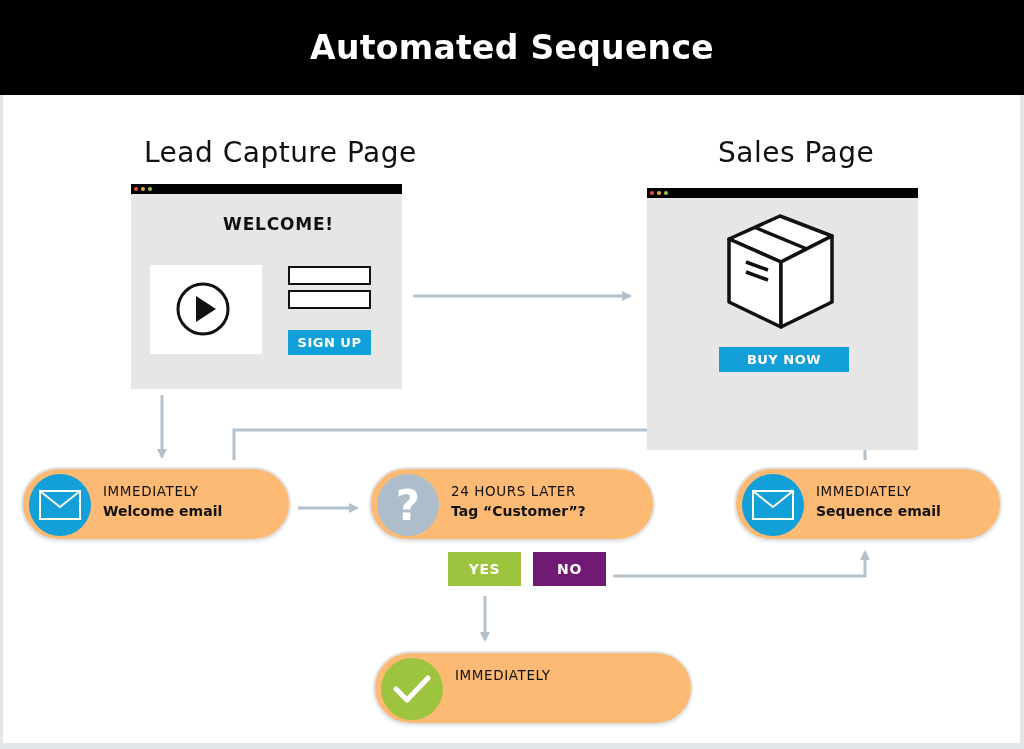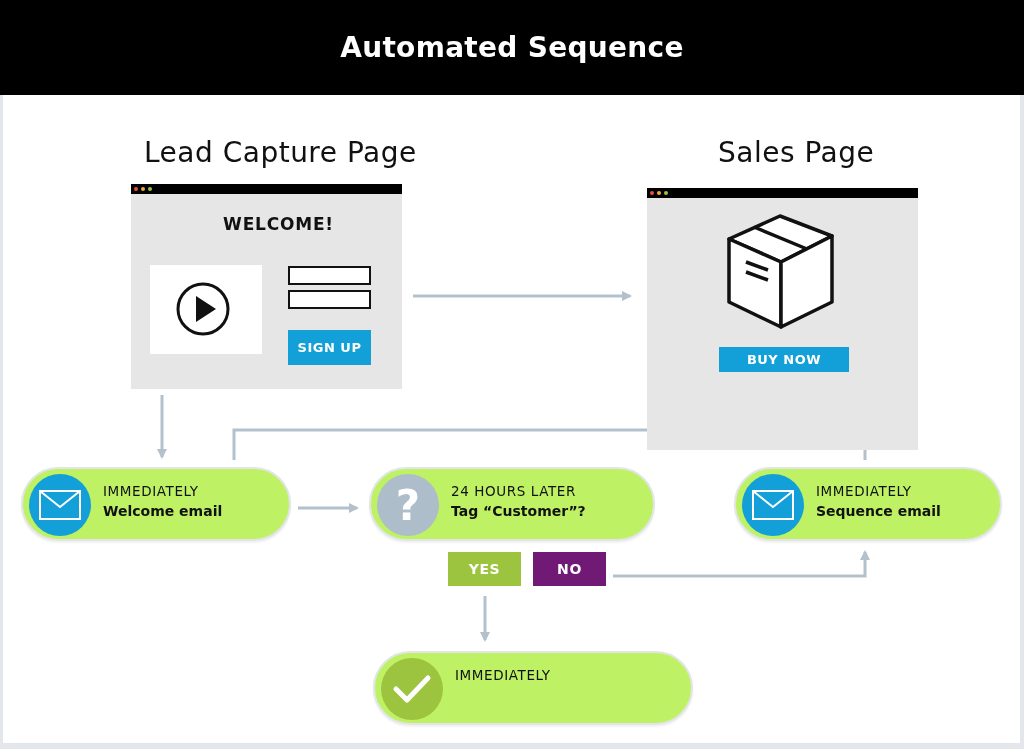--- a/index.html
+++ b/index.html
@@ -1,29 +1,29 @@
 <!DOCTYPE html>
 <html><head>
 <meta charset="utf-8">
 <style>
   * { box-sizing: border-box; margin: 0; padding: 0; }
   html, body { width: 1024px; height: 749px; overflow: hidden; background: #e3e7eb; }
   body { font-family: "DejaVu Sans", sans-serif; position: relative; }
   .header { position: absolute; left: 0; top: 0; width: 1024px; height: 95px; background: #000; display: flex; align-items: center; justify-content: center; }
-  .header h1 { color: #fff; font-size: 28px; font-weight: bold; letter-spacing: 0.3px; }
+  .header h1 { color: #fff; font-size: 33px; font-weight: bold; letter-spacing: 0.3px; }
   .canvas { position: absolute; left: 3px; top: 95px; width: 1017px; height: 648px; background: #fff; }
   .section-title { position: absolute; font-size: 28px; color: #111; letter-spacing: 0.5px; white-space: nowrap; }
   .browser { position: absolute; background: #e6e6e6; }
   .browser .bar { position: absolute; left: 0; top: 0; right: 0; height: 10px; background: #000; }
   .dot { position: absolute; top: 3px; width: 4px; height: 4px; border-radius: 50%; }
   .welcome { position: absolute; left: 0; right: 0; top: 30px; text-align: center; font-weight: bold; font-size: 17px; letter-spacing: 0.8px; color: #111; padding-left: 24px; }
   .video { position: absolute; background: #fff; }
   .field { position: absolute; background: #fff; border: 2px solid #111; }
   .btn { position: absolute; background: #139fd8; color: #fff; font-weight: bold; font-size: 13px; letter-spacing: 0.5px; display: flex; align-items: center; justify-content: center; }
-  .pill { position: absolute; height: 74px; background: #bef264; border: 2px solid #e2e5e8; border-radius: 37px; box-shadow: 0 2px 2px rgba(0,0,0,0.06); }
+  .pill { position: absolute; height: 74px; background: #fdba74; border: 2px solid #e2e5e8; border-radius: 37px; box-shadow: 0 2px 2px rgba(0,0,0,0.06); }
   .pill .circle { position: absolute; left: 6px; top: 5px; width: 62px; height: 62px; border-radius: 50%; display: flex; align-items: center; justify-content: center; }
   .pill .sub { position: absolute; left: 80px; top: 14px; font-size: 13.5px; color: #111; letter-spacing: 0.6px; white-space: nowrap; }
   .pill .main { position: absolute; left: 80px; top: 34px; font-size: 14px; font-weight: bold; color: #111; white-space: nowrap; }
   .choice { position: absolute; height: 34px; color: #fff; font-weight: bold; font-size: 14px; letter-spacing: 0.6px; display: flex; align-items: center; justify-content: center; }
   svg.lines { position: absolute; left: 0; top: 0; }
 </style>
 </head>
 <body>
 
 <div class="header">
@@ -58,21 +58,21 @@
   </div>
   <div class="welcome">WELCOME!</div>
   <div class="video" style="left:19px; top:81px; width:112px; height:89px;">
     <svg width="112" height="89">
       <circle cx="53" cy="44" r="25" fill="none" stroke="#111" stroke-width="3"></circle>
       <path d="M46,31 L66,44 L46,57 z" fill="#111"></path>
     </svg>
   </div>
   <div class="field" style="left:157px; top:82px; width:83px; height:19px;"></div>
   <div class="field" style="left:157px; top:106px; width:83px; height:19px;"></div>
-  <div class="btn" style="left:157px; top:146px; width:83px; height:35px;">SIGN UP</div>
+  <div class="btn" style="left:157px; top:146px; width:83px; height:25px;">SIGN UP</div>
 </div>
 
 <div class="section-title" style="left:718px; top:136px;">Sales Page</div>
 <div class="browser" style="left:647px; top:188px; width:271px; height:262px;">
   <div class="bar">
     <span class="dot" style="left:3px; background:#e8503a;"></span>
     <span class="dot" style="left:10px; background:#f2a93b;"></span>
     <span class="dot" style="left:17px; background:#9dc43f;"></span>
   </div>
   <svg style="position:absolute; left:75px; top:22px;" width="120" height="125">

